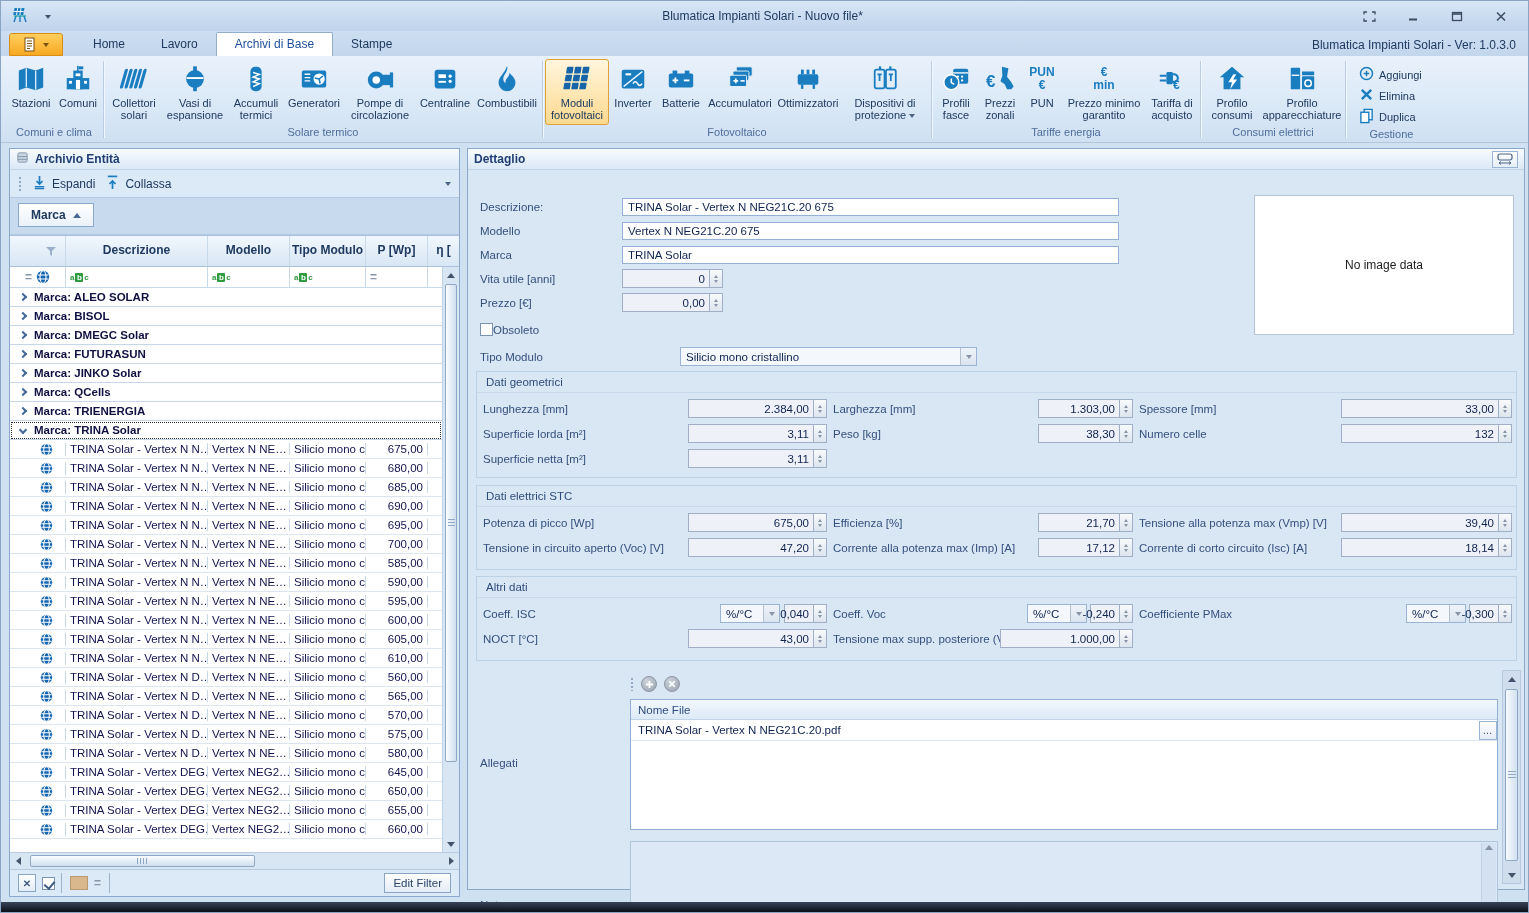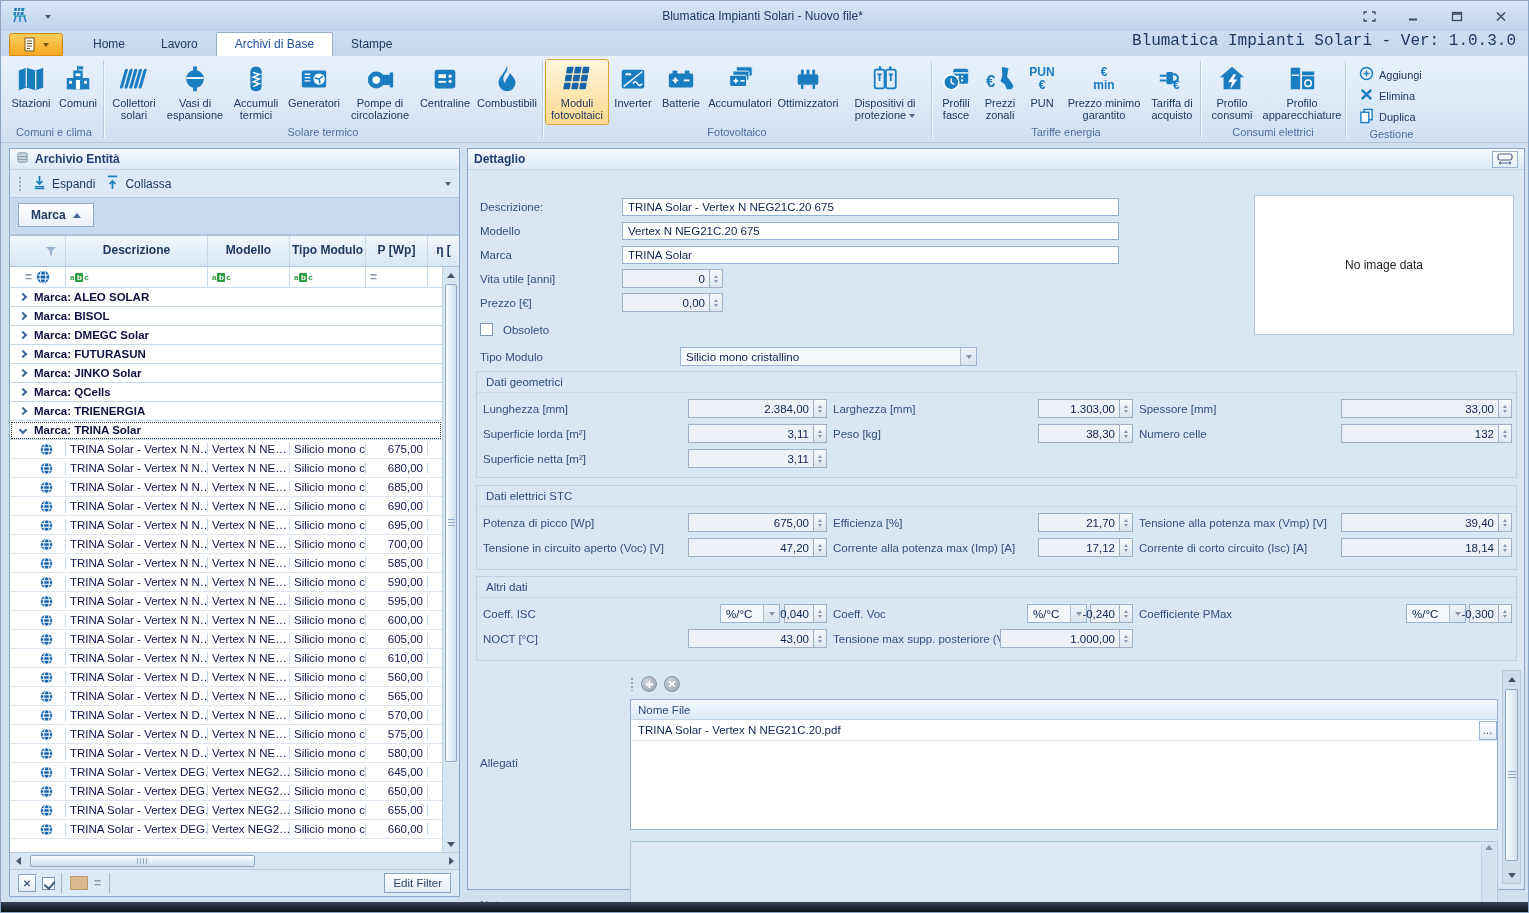--- a/index.html
+++ b/index.html
@@ -11,21 +11,21 @@
   .title-text{position:absolute;left:0;right:4px;text-align:center;font-size:12px;color:#1e3a60;pointer-events:none;}
   .qat{display:flex;align-items:center;gap:12px;z-index:2;}
   .win-controls{margin-left:auto;display:flex;gap:30px;padding-right:10px;z-index:2;}
   .win-btn{width:14px;height:12px;display:flex;align-items:center;justify-content:center;}
 
   
   .tabrow{height:25px;background:linear-gradient(#cddef1,#c2d6ec);display:flex;align-items:flex-end;padding-left:8px;position:relative;}
   .file-btn{width:54px;height:23px;background:linear-gradient(#ffcf5e,#f7a822);border:1px solid #d98d16;border-radius:3px 3px 0 0;display:flex;align-items:center;justify-content:center;gap:4px;margin-right:12px;}
   .tab{padding:4px 18px 5px;font-size:12px;color:#1e3a60;}
   .tab.active{background:#fff;border:1px solid #95aecd;border-bottom:none;border-radius:2px 2px 0 0;color:#1e4f9e;}
-  .version{position:absolute;right:12px;top:1px;font-size:16px;color:#1e3a60;font-family:Liberation Mono, monospace;}
+  .version{position:absolute;right:12px;top:7px;font-size:12px;color:#1e3a60;}
 
   
   .ribbon{height:87px;background:linear-gradient(#e9f1fb,#dbe9f7 55%,#cfe0f2);display:flex;align-items:stretch;padding:0 0 0 6px;border-bottom:1px solid #b5c6dc;}
   .rgroup{display:flex;flex-direction:column;}
   .rgroup-buttons{flex:1;display:flex;align-items:flex-start;padding-top:3px;}
   .rgroup-caption{text-align:center;font-size:11px;color:#4e6f9c;padding:1px 6px 4px;white-space:nowrap;}
   .rsep{width:1px;background:#b9cce2;margin:5px 2px 4px;box-shadow:1px 0 0 #f2f7fd;}
   .rbtn{display:flex;flex-direction:column;align-items:center;padding:2px 2px;border:1px solid transparent;border-radius:3px;}
   .rbtn .icon{width:34px;height:34px;display:flex;align-items:center;justify-content:center;}
   .rbtn .lbl{font-size:11px;color:#1e3a60;text-align:center;line-height:1.12;margin-top:1px;white-space:pre-line;}
@@ -1040,21 +1040,21 @@
         <div class="drow row-prezzo">
             <span class="dlabel">Prezzo [€]</span>
             <span class="numfield w88">0,00</span>
             <span class="spin">
               <span class="tu"></span>
               <span class="td"></span>
             </span>
           </div>
         <div class="drow row-obs">
             <span class="cb"></span>
-            <span style="margin-left:10px;font-size:11.5px;color:#33517e">Obsoleto</span>
+            <span style="margin-left:0;font-size:11.5px;color:#33517e">Obsoleto</span>
           </div>
         <div class="drow row-tipo">
             <span class="dlabel" style="width:200px">Tipo Modulo</span>
             <span class="combo" style="width:297px">
               <span class="ctext">Silicio mono cristallino</span>
               <span class="carrow">
                 <span class="caret-dn" style="margin-left:0;border-top-color:#8894a8"></span>
               </span>
             </span>
           </div>

